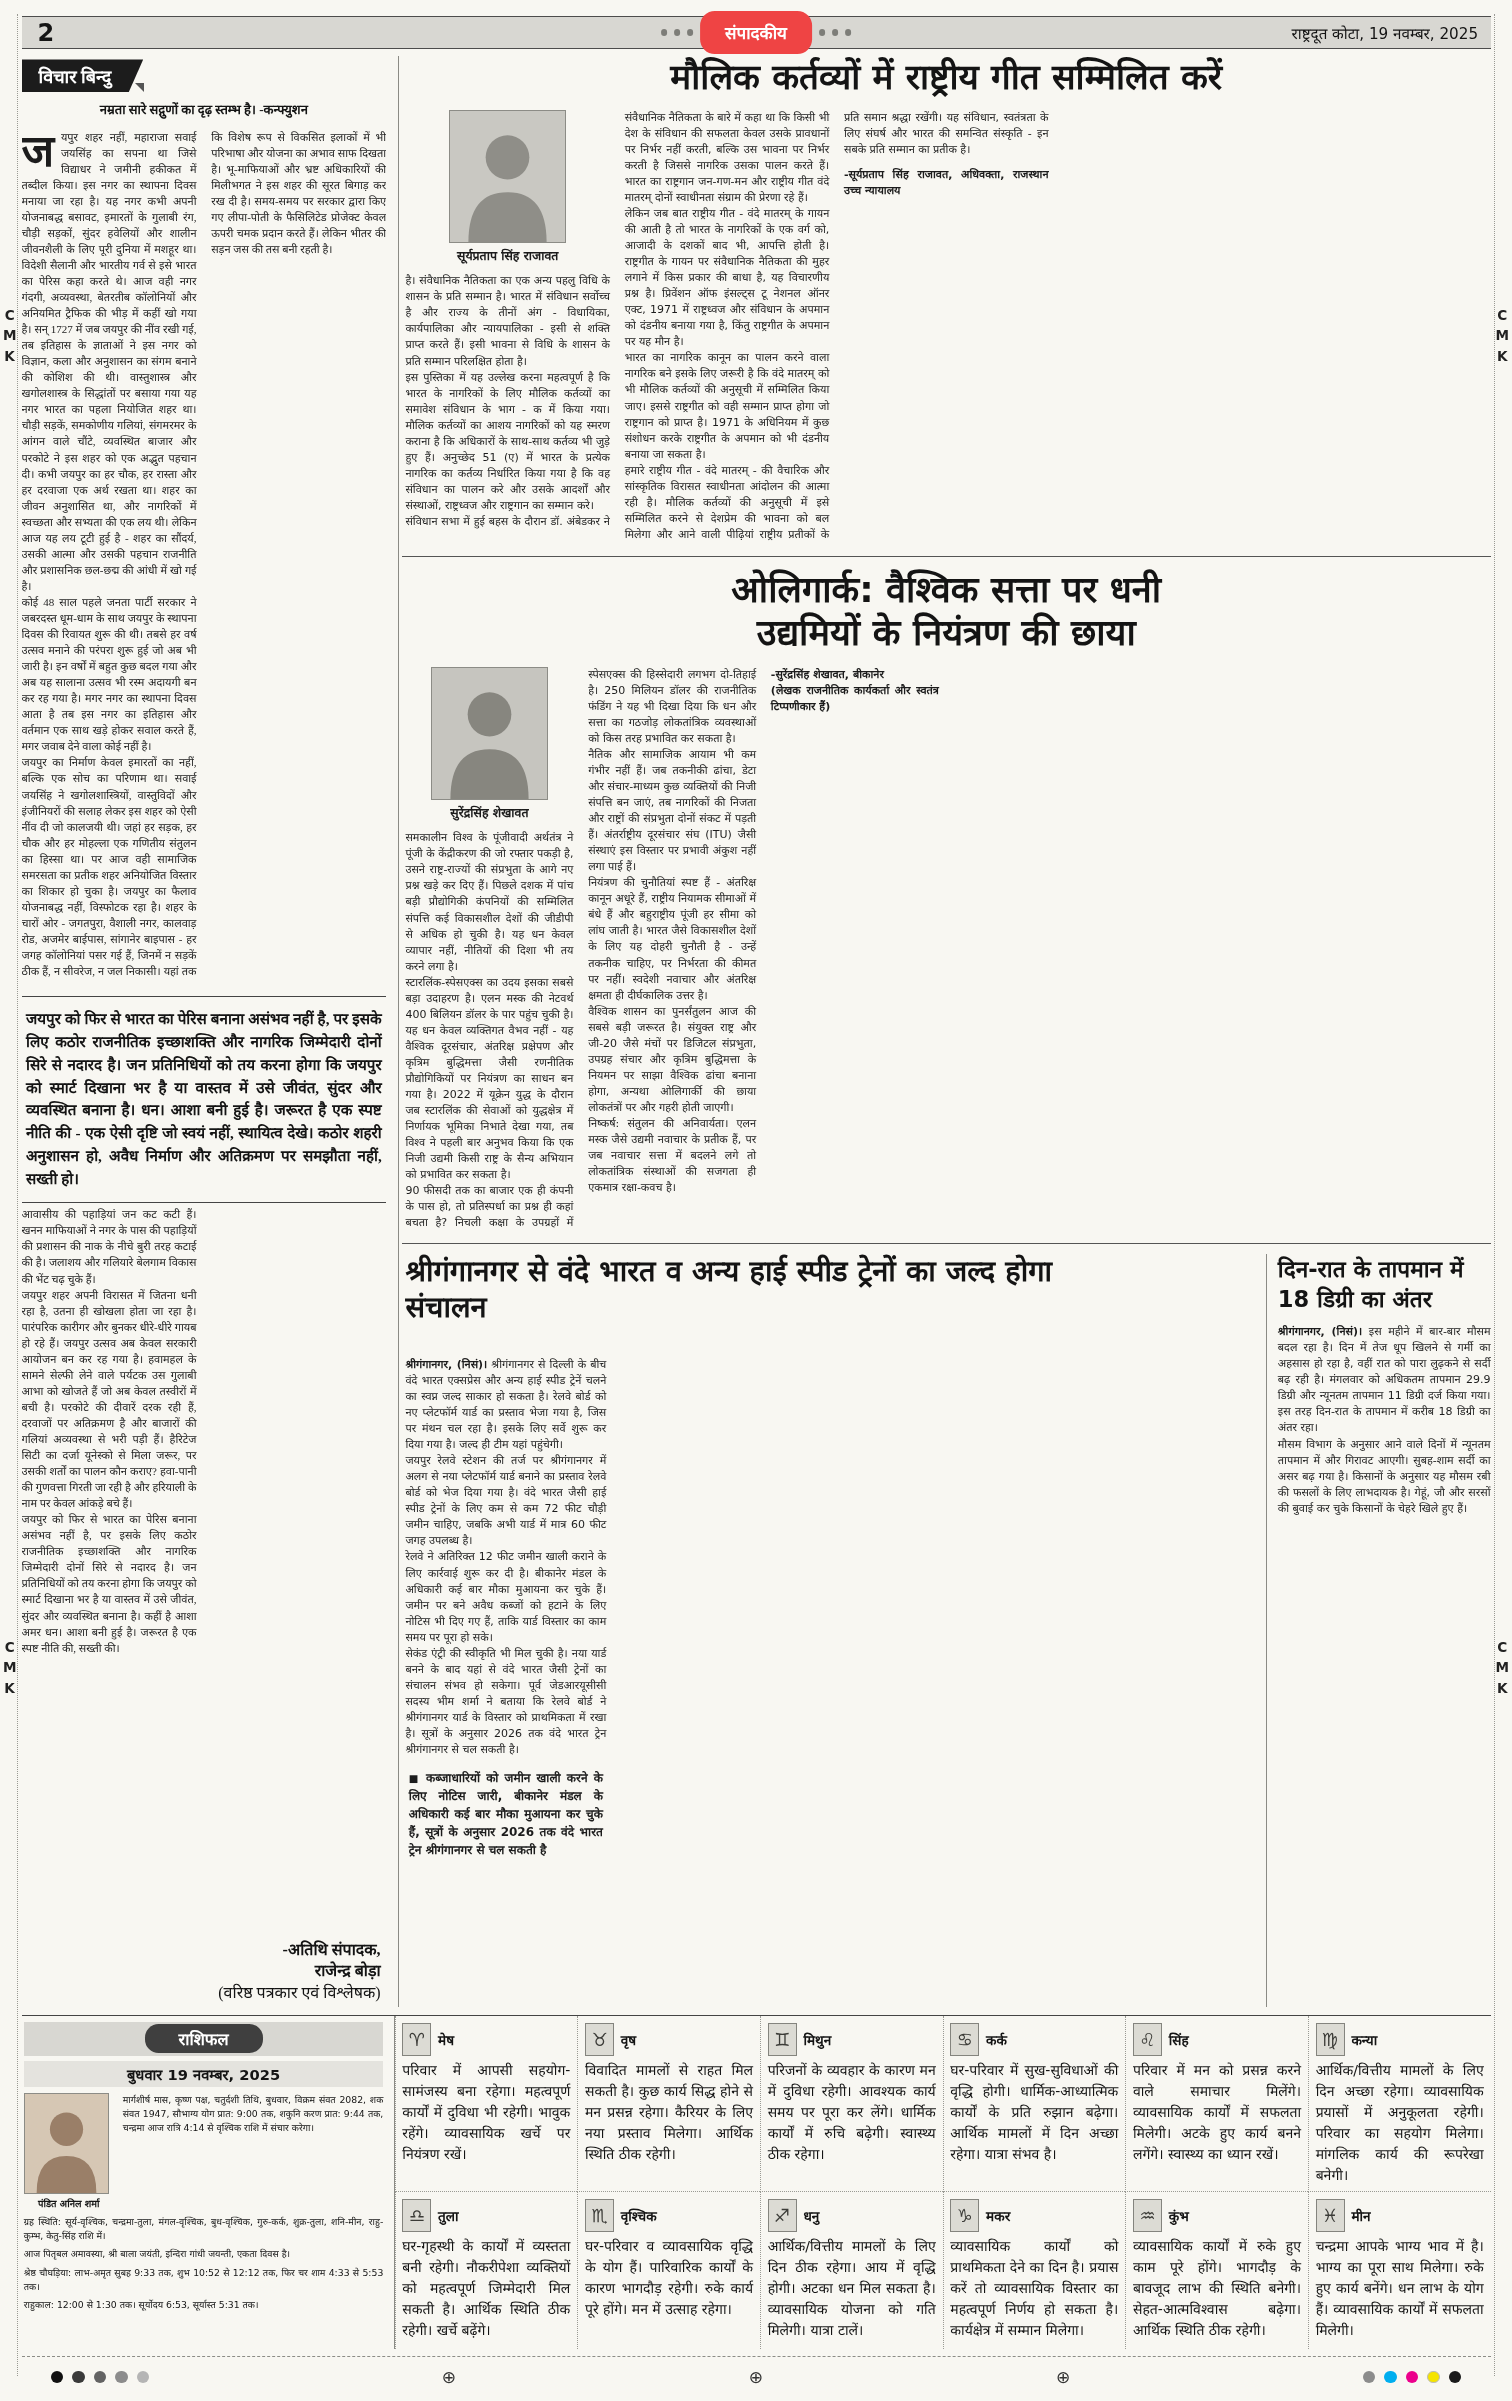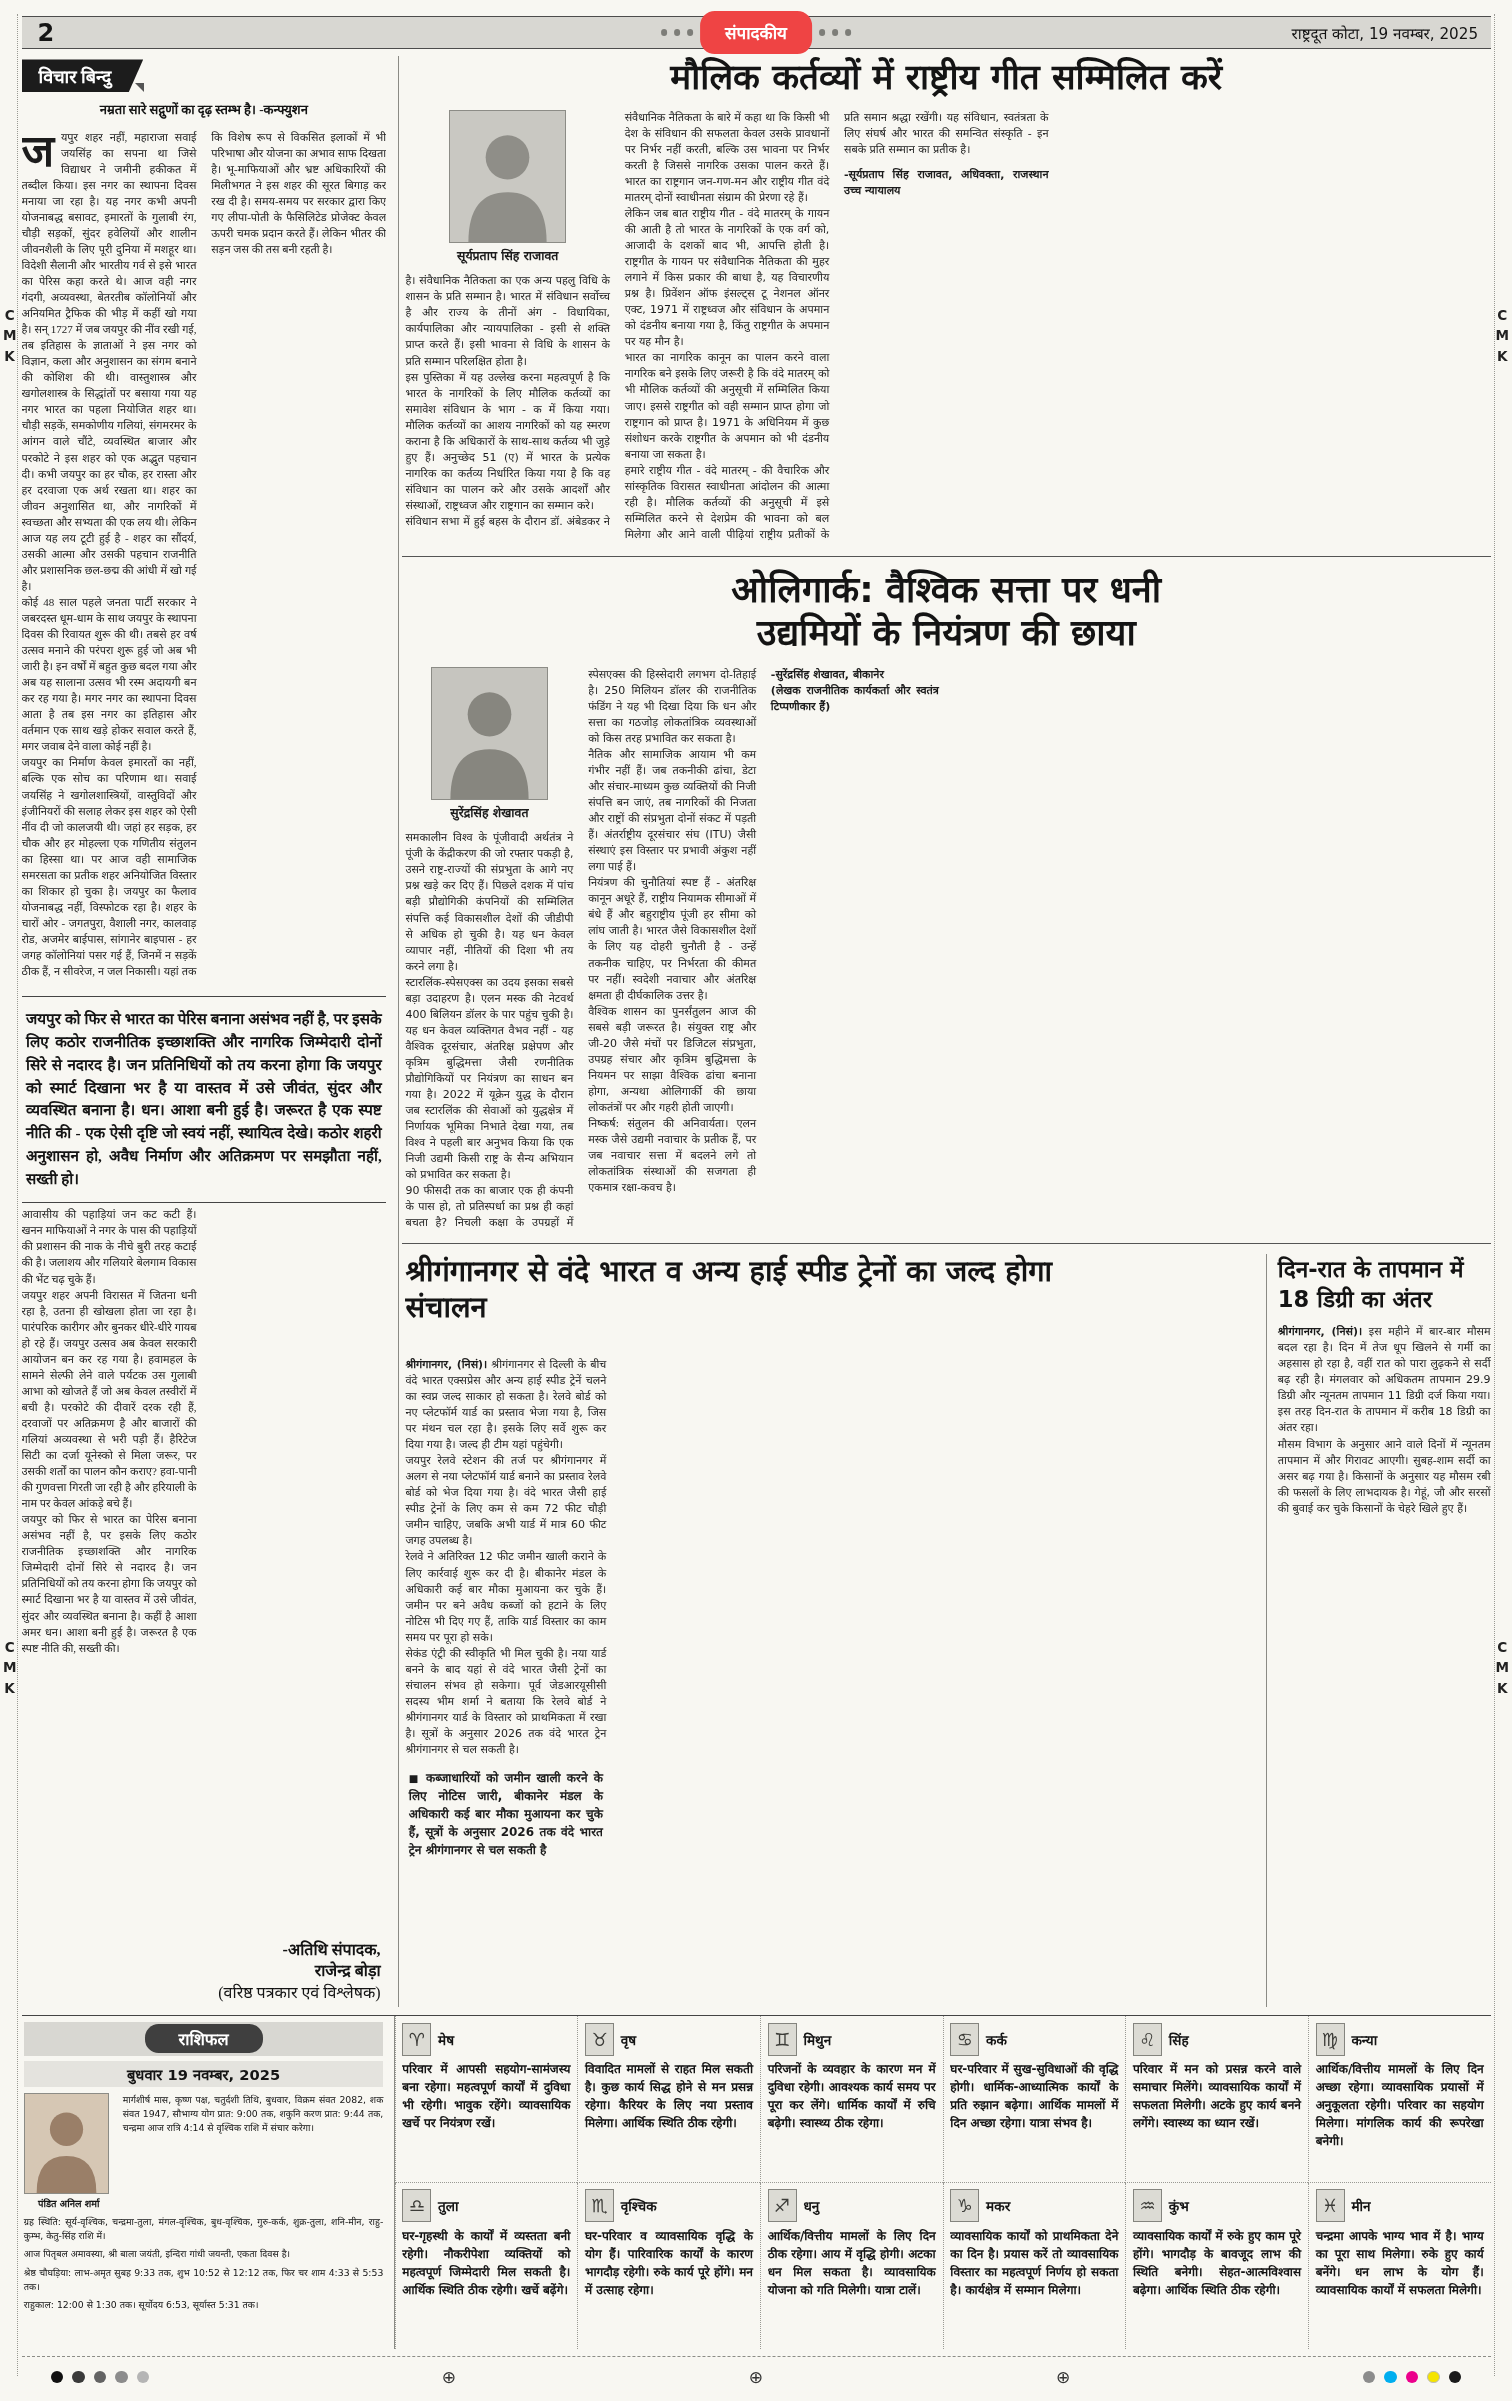--- a/index.html
+++ b/index.html
@@ -106,21 +106,21 @@
   .rash-line { font-size:9.3px; line-height:1.5; text-align:justify; margin-top:4.5px; }
 
   .zodiac-grid { flex:1 1 auto; display:grid; grid-template-columns:repeat(6,1fr);
     grid-template-rows:1fr 1fr; }
   .zcell { border-left:0.6px dotted #9a9a94; border-bottom:0.6px dotted #9a9a94; padding:6.8px 6.8px 4.5px; min-width:0; }
   .zcell:nth-child(n+7) { border-bottom:none; }
   .zhead { display:flex; align-items:center; gap:6.8px; margin-bottom:4.5px; }
   .zicon { width:29px; height:33px; flex:0 0 29px; background:#dcdbd4; border:0.6px solid #84847e;
     display:flex; align-items:center; justify-content:center; font-size:18px; color:#3c3c38; }
   .zname { font-size:13.6px; font-weight:bold; }
-  .ztext { font-size:12px; line-height:1.5; text-align:justify;font-weight:bold; }
+  .ztext { font-size:14px; line-height:1.5; text-align:justify; }
 
   
   .bottom-rule { position:absolute; left:21.5px; right:21.5px; top:2356px; border-top:1.1px dashed #8d8d87; }
   .print-footer { position:absolute; left:51px; right:51px; top:2366px; height:22.6px;
     display:flex; align-items:center; justify-content:space-between; }
   .dot-group { display:flex; gap:9px; align-items:center; }
   .pdot { width:12.4px; height:12.4px; border-radius:50%; }
   .reg { font-size:17px; color:#333; }
 </style>
 </head>

